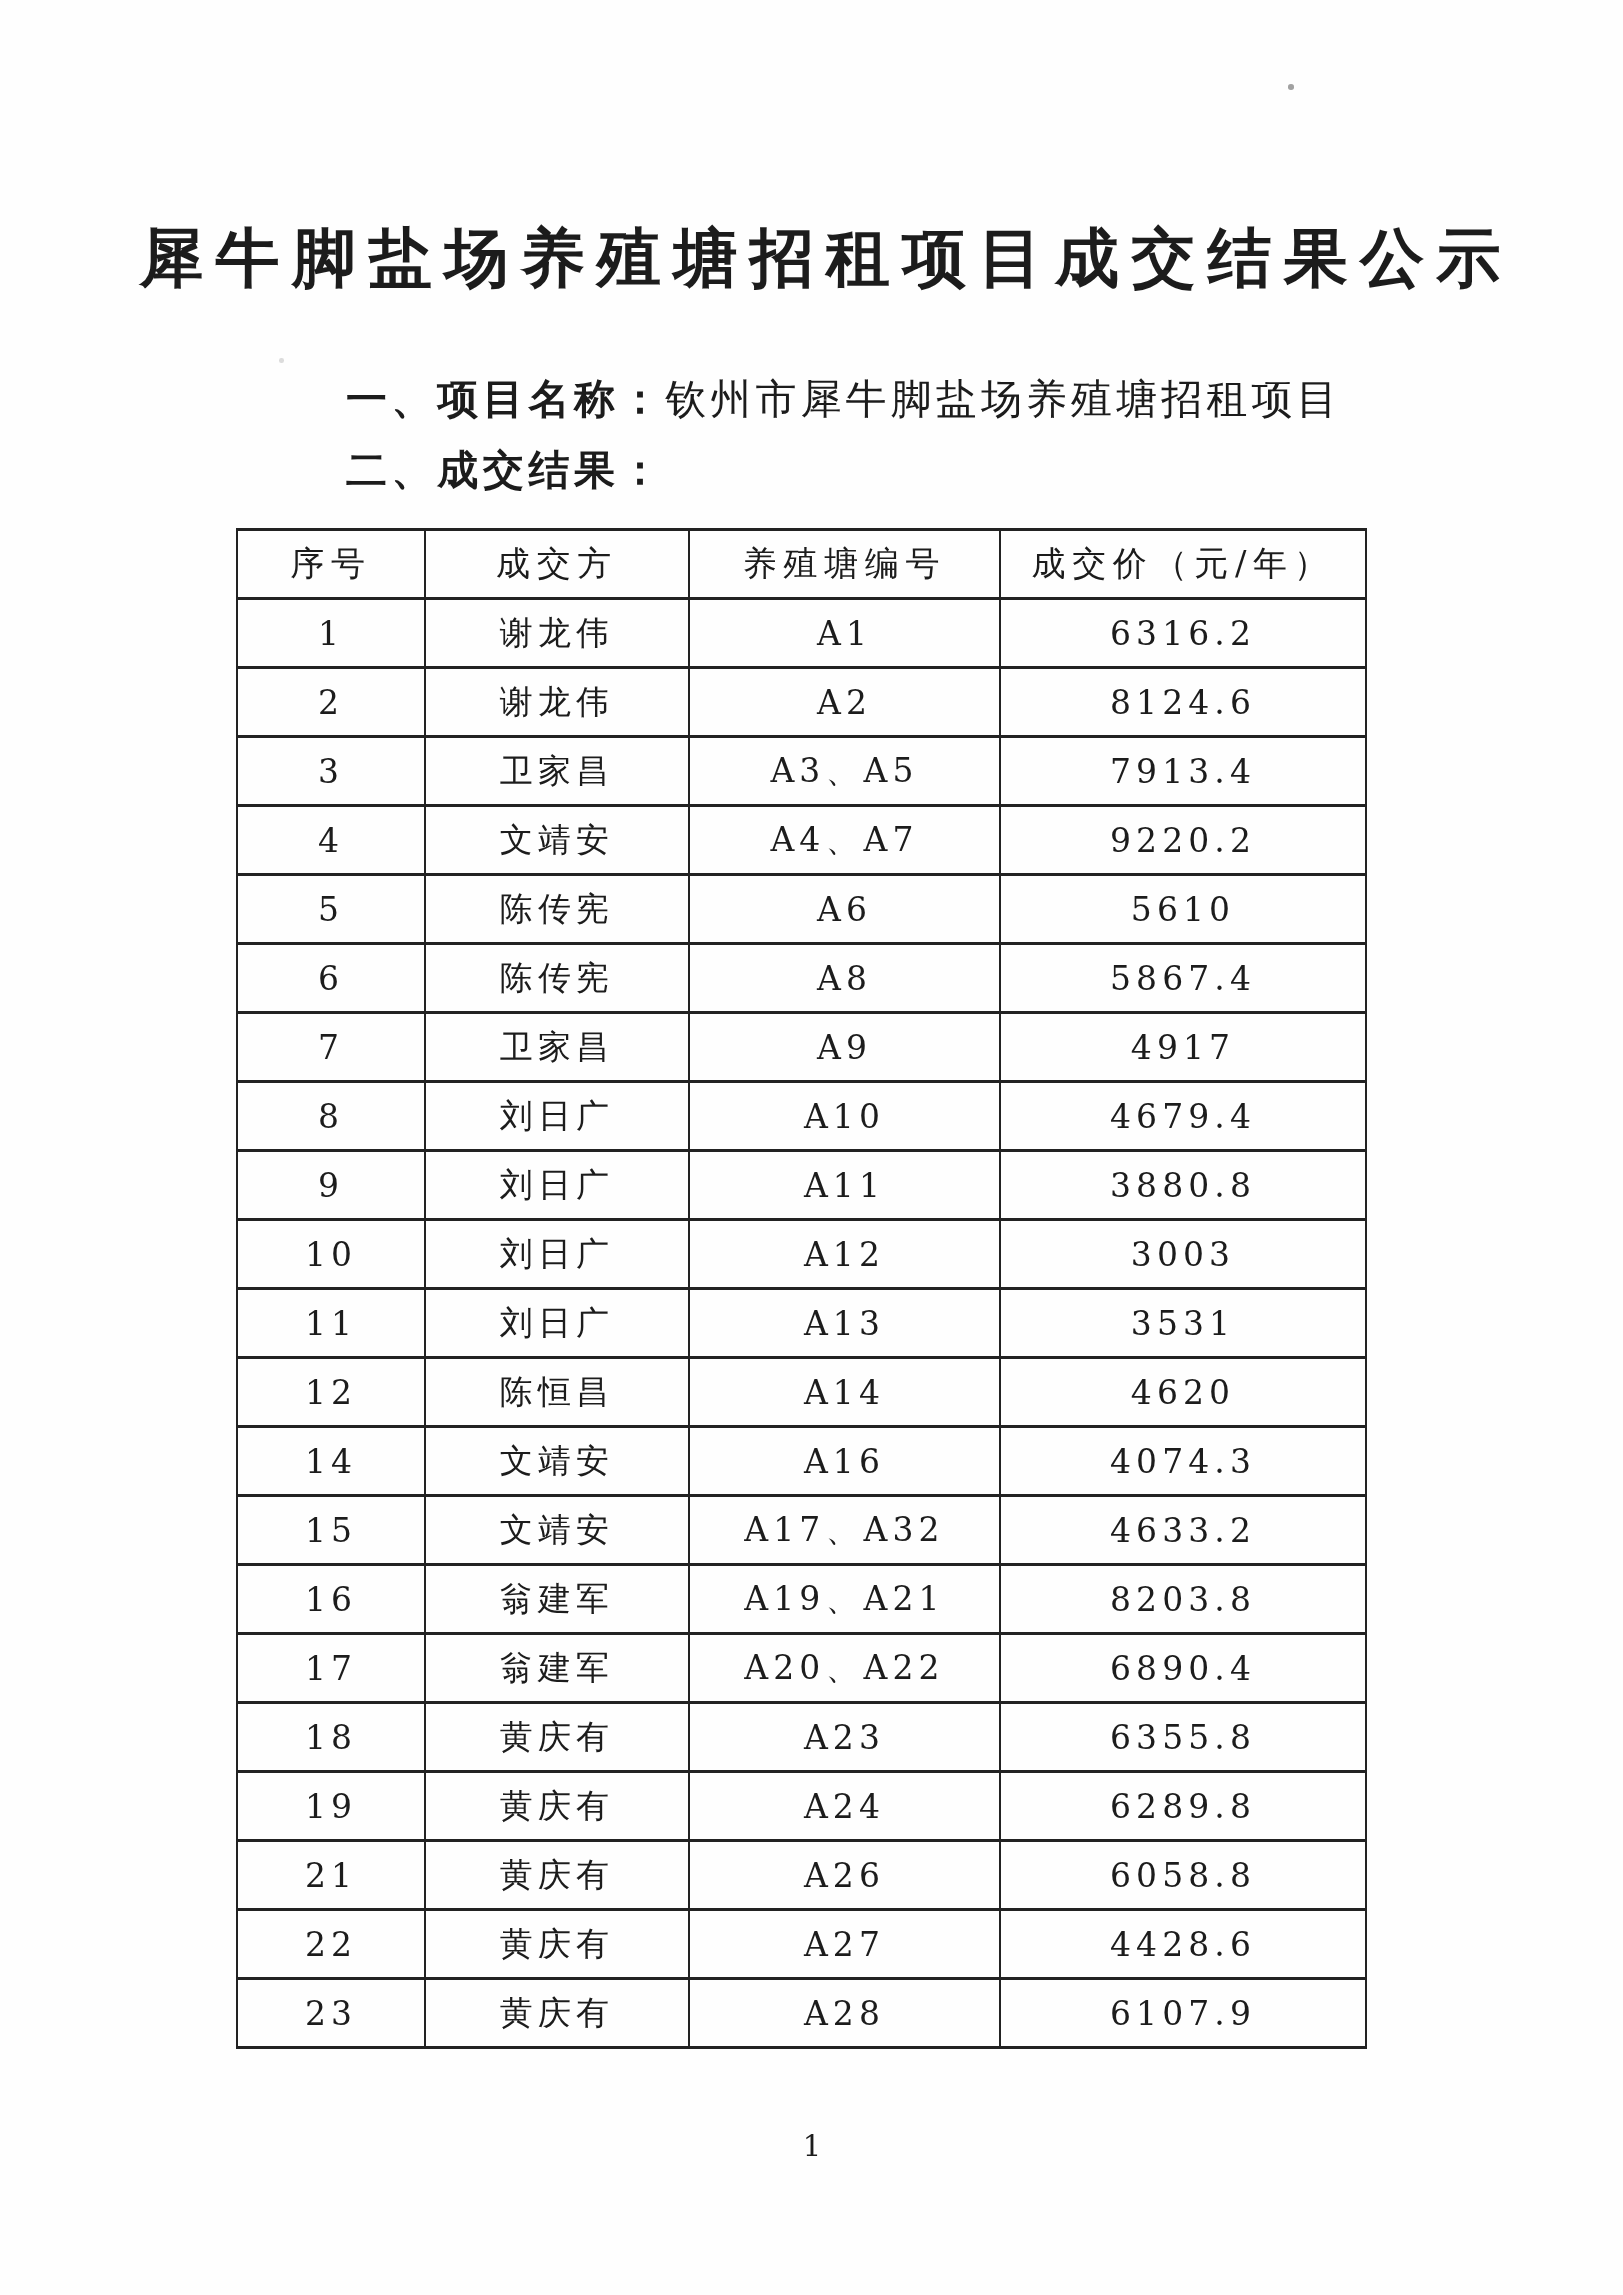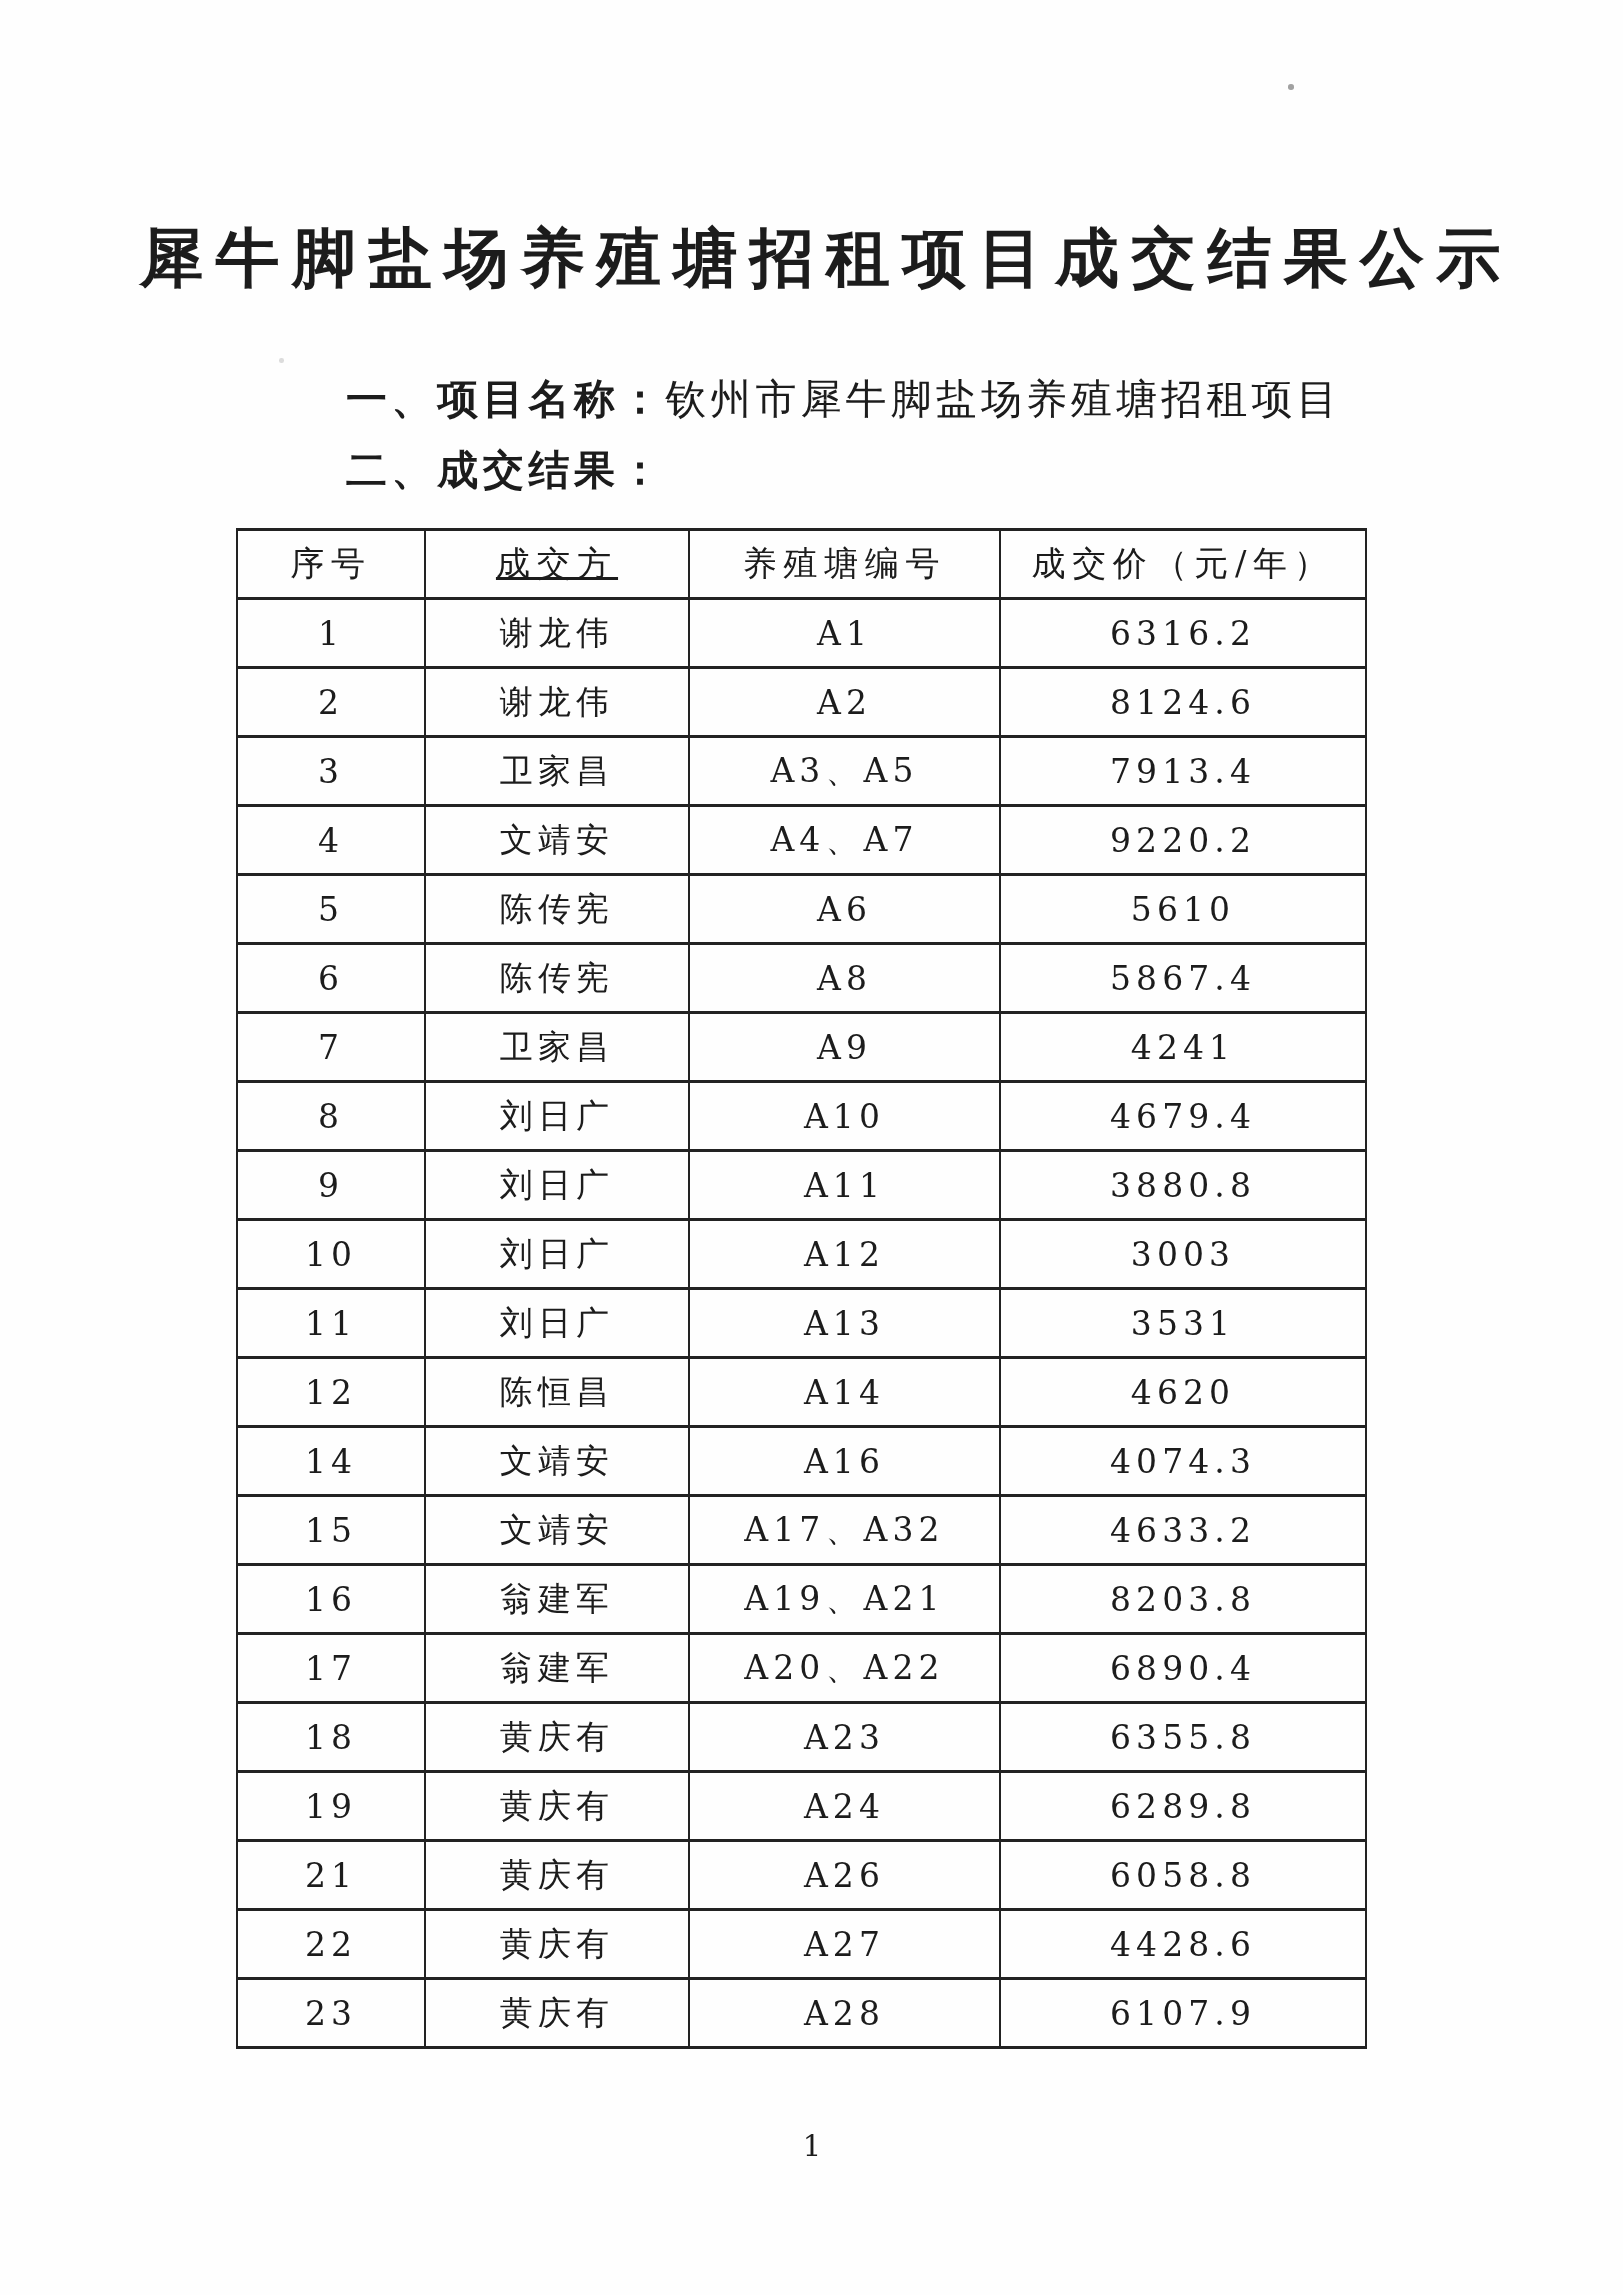--- a/index.html
+++ b/index.html
@@ -77,21 +77,21 @@
   table.results th{
     font-weight:400;
     font-size:34px;
     letter-spacing:6.7px;
   }
   table.results td{
     font-size:33px;
     letter-spacing:5.1px;
   }
   th.c1{width:186px;}
-  th.c2{width:262px;text-decoration:underline;}
+  th.c2{width:262px;}
   th.c3{width:309px;}
   th.c4{width:364px;}
 
   .pageno{
     position:absolute;left:0;top:2129px;width:1624px;
     text-align:center;
     font-size:29px;
     letter-spacing:0;
   }
 </style>
@@ -156,21 +156,21 @@
         <tr>
           <td>6</td>
           <td>陈传宪</td>
           <td>A8</td>
           <td>5867.4</td>
         </tr>
         <tr>
           <td>7</td>
           <td>卫家昌</td>
           <td>A9</td>
-          <td>4241</td>
+          <td>4917</td>
         </tr>
         <tr>
           <td>8</td>
           <td>刘日广</td>
           <td>A10</td>
           <td>4679.4</td>
         </tr>
         <tr>
           <td>9</td>
           <td>刘日广</td>

